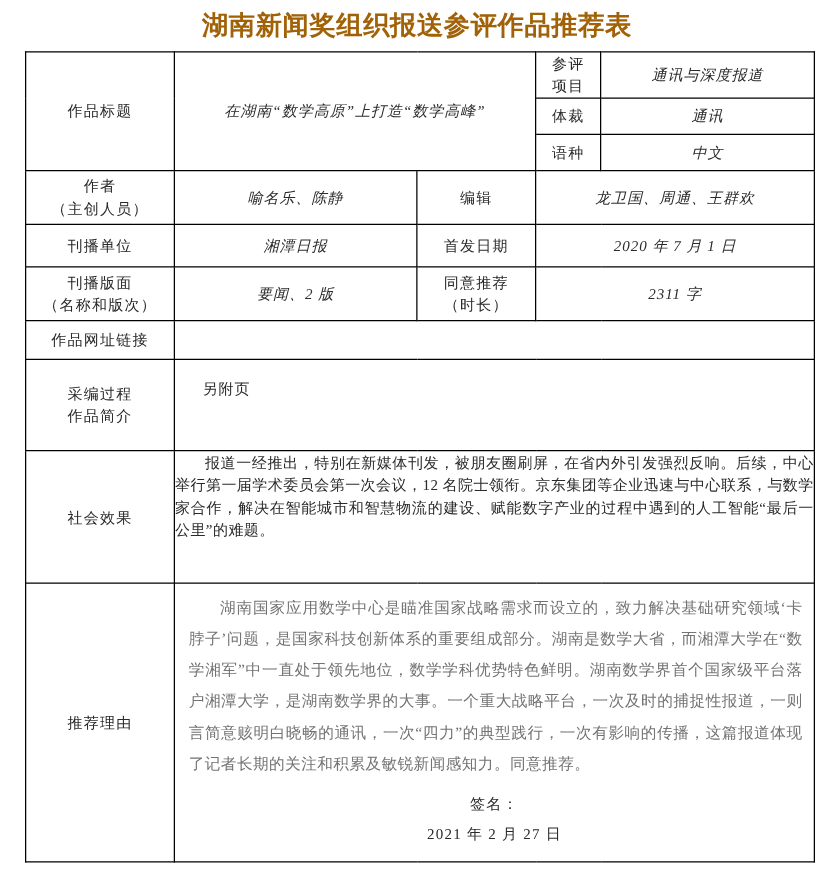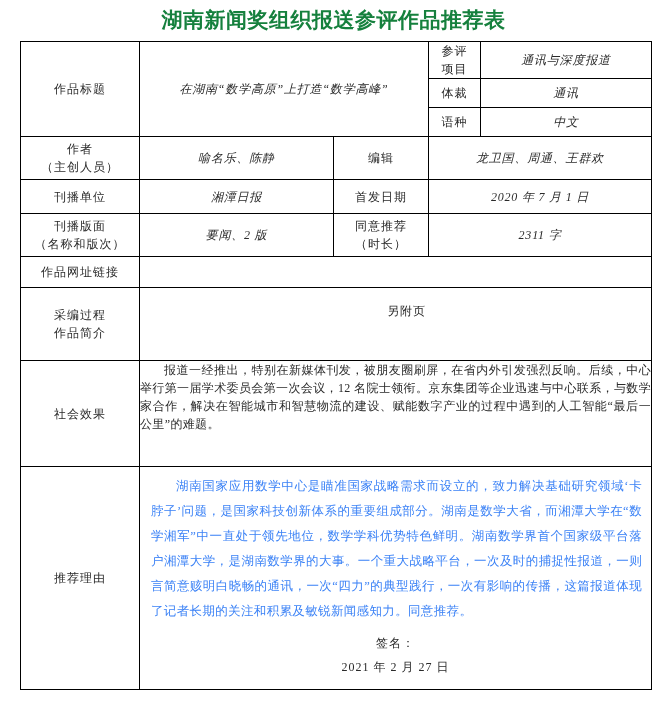--- a/index.html
+++ b/index.html
@@ -24,21 +24,21 @@
   .doc-title {
     position: absolute;
     left: 0;
     top: 6px;
     width: 667px;
     text-align: center;
     font-family: "Liberation Sans", "DejaVu Sans", sans-serif;
     font-size: 21px;
     font-weight: 700;
     letter-spacing: 0.5px;
-    color: #15803d;
+    color: #a16207;
   }
   table.form {
     position: absolute;
     left: 20px;
     top: 41px;
     width: 631px;
     border-collapse: collapse;
     table-layout: fixed;
   }
   table.form td {
@@ -59,33 +59,33 @@
     color: #333;
   }
   .val-c {
     text-align: center;
     padding: 4px 6px;
     letter-spacing: 0.8px;
     color: #333;
     font-style: italic;
   }
   .val-l {
-    text-align: center;
+    text-align: left;
     padding: 6px 10px;
     letter-spacing: 0.8px;
     color: #333;
   }
   .para {
     text-align: justify;
     text-justify: inter-ideograph;
     padding: 7px 9px 7px 11px;
     line-height: 25px;
     letter-spacing: 0.35px;
     text-indent: 2em;
-    color: #3b82f6;
+    color: #737373;
     font-size: 12.5px;
   }
   .para.r-reason {
     line-height: 25px;
   }
   .sign-block {
     text-indent: 0;
     text-align: center;
     letter-spacing: 1px;
   }

